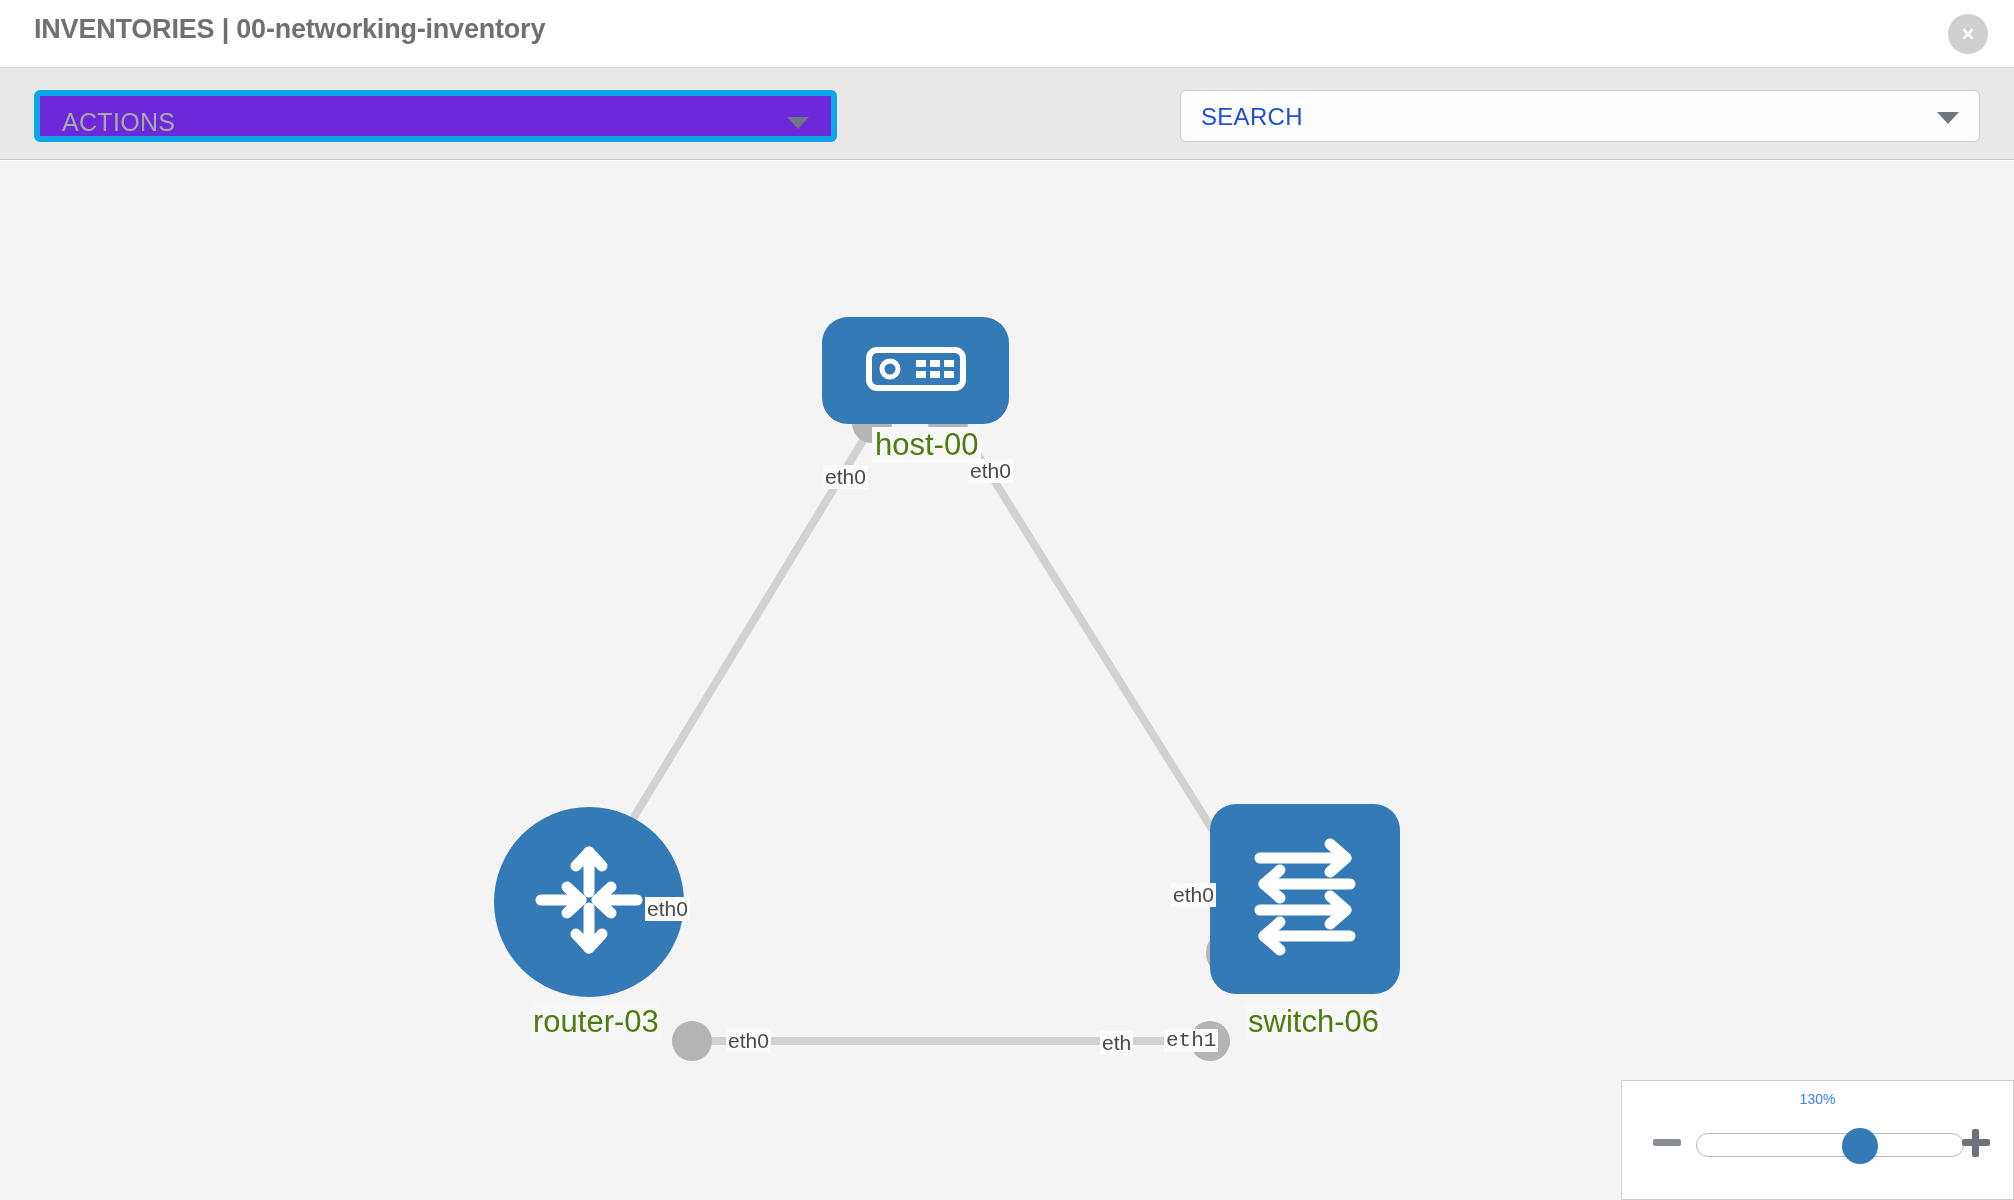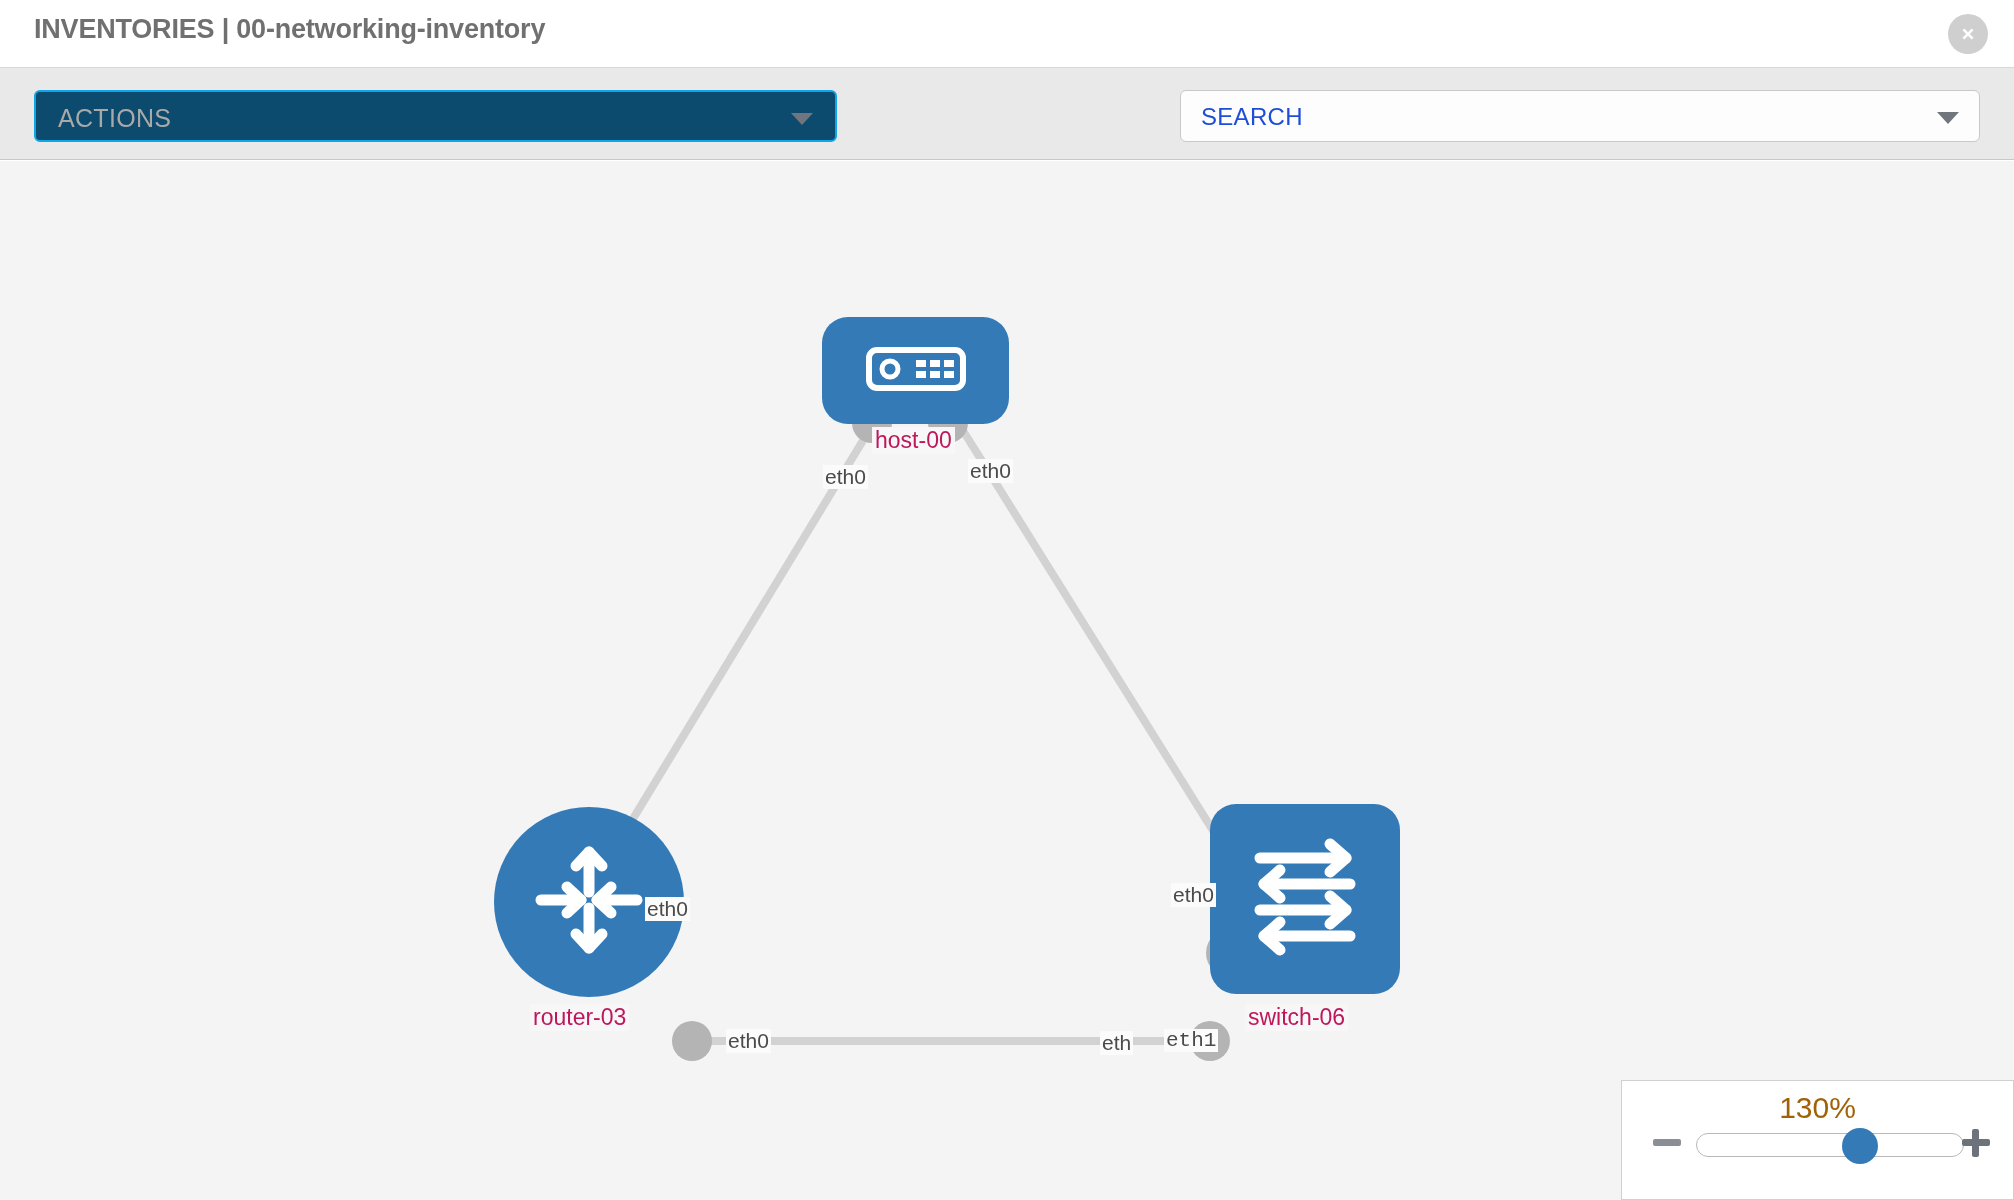--- a/index.html
+++ b/index.html
@@ -39,22 +39,22 @@
   
   .toolbar {
     position: absolute; left: 0; top: 68px;
     width: 2014px; height: 92px;
     background: #e9e9e9;
     border-bottom: 1px solid #c8c8c8;
   }
   .actions-select {
     position: absolute; left: 34px; top: 22px;
     width: 803px; height: 52px;
-    background: #0c4a6e;
-    border: 2px solid #0ea5e9;
+    background: #6d28d9;
+    border: 6px solid #0ea5e9;
     border-radius: 6px;
   }
   .actions-select .label {
     position: absolute; left: 22px; top: 12px;
     font-size: 25px; color: #a9a9a9; letter-spacing: 0.3px;
   }
   .caret {
     position: absolute;
     width: 0; height: 0;
     border-left: 11px solid transparent;
@@ -95,22 +95,22 @@
 
   .node { position: absolute; }
   .node-shape {
     position: absolute; left: 0; top: 0;
     background: #337ab7;
     display: flex; align-items: center; justify-content: center;
     cursor: pointer;
   }
   .node-label {
     position: absolute;
-    font-size: 23px;
-    color: #be185d;
+    font-size: 31px;
+    color: #4d7c0f;
     background: #f7f7f7;
     white-space: nowrap;
     text-align: center;
     padding: 0 3px;
   }
 
   .iface-label {
     position: absolute;
     font-size: 21px;
     color: #4a4a4a;
@@ -128,21 +128,21 @@
   
   .zoom-panel {
     position: absolute; left: 1621px; top: 1080px;
     width: 393px; height: 120px;
     background: #ffffff;
     border: 1px solid #d0d0d0;
   }
   .zoom-value {
     position: absolute; left: 0; right: 0; top: 10px;
     text-align: center;
-    font-size: 30px; color: #a16207;
+    font-size: 14px; color: #3b82f6;
   }
   .zoom-minus, .zoom-plus {
     position: absolute; top: 45px;
     cursor: pointer;
     width: 34px; height: 34px;
   }
   .zoom-minus { left: 28px; }
   .zoom-plus  { right: 20px; }
   .zoom-track {
     position: absolute; left: 74px; top: 52px;

